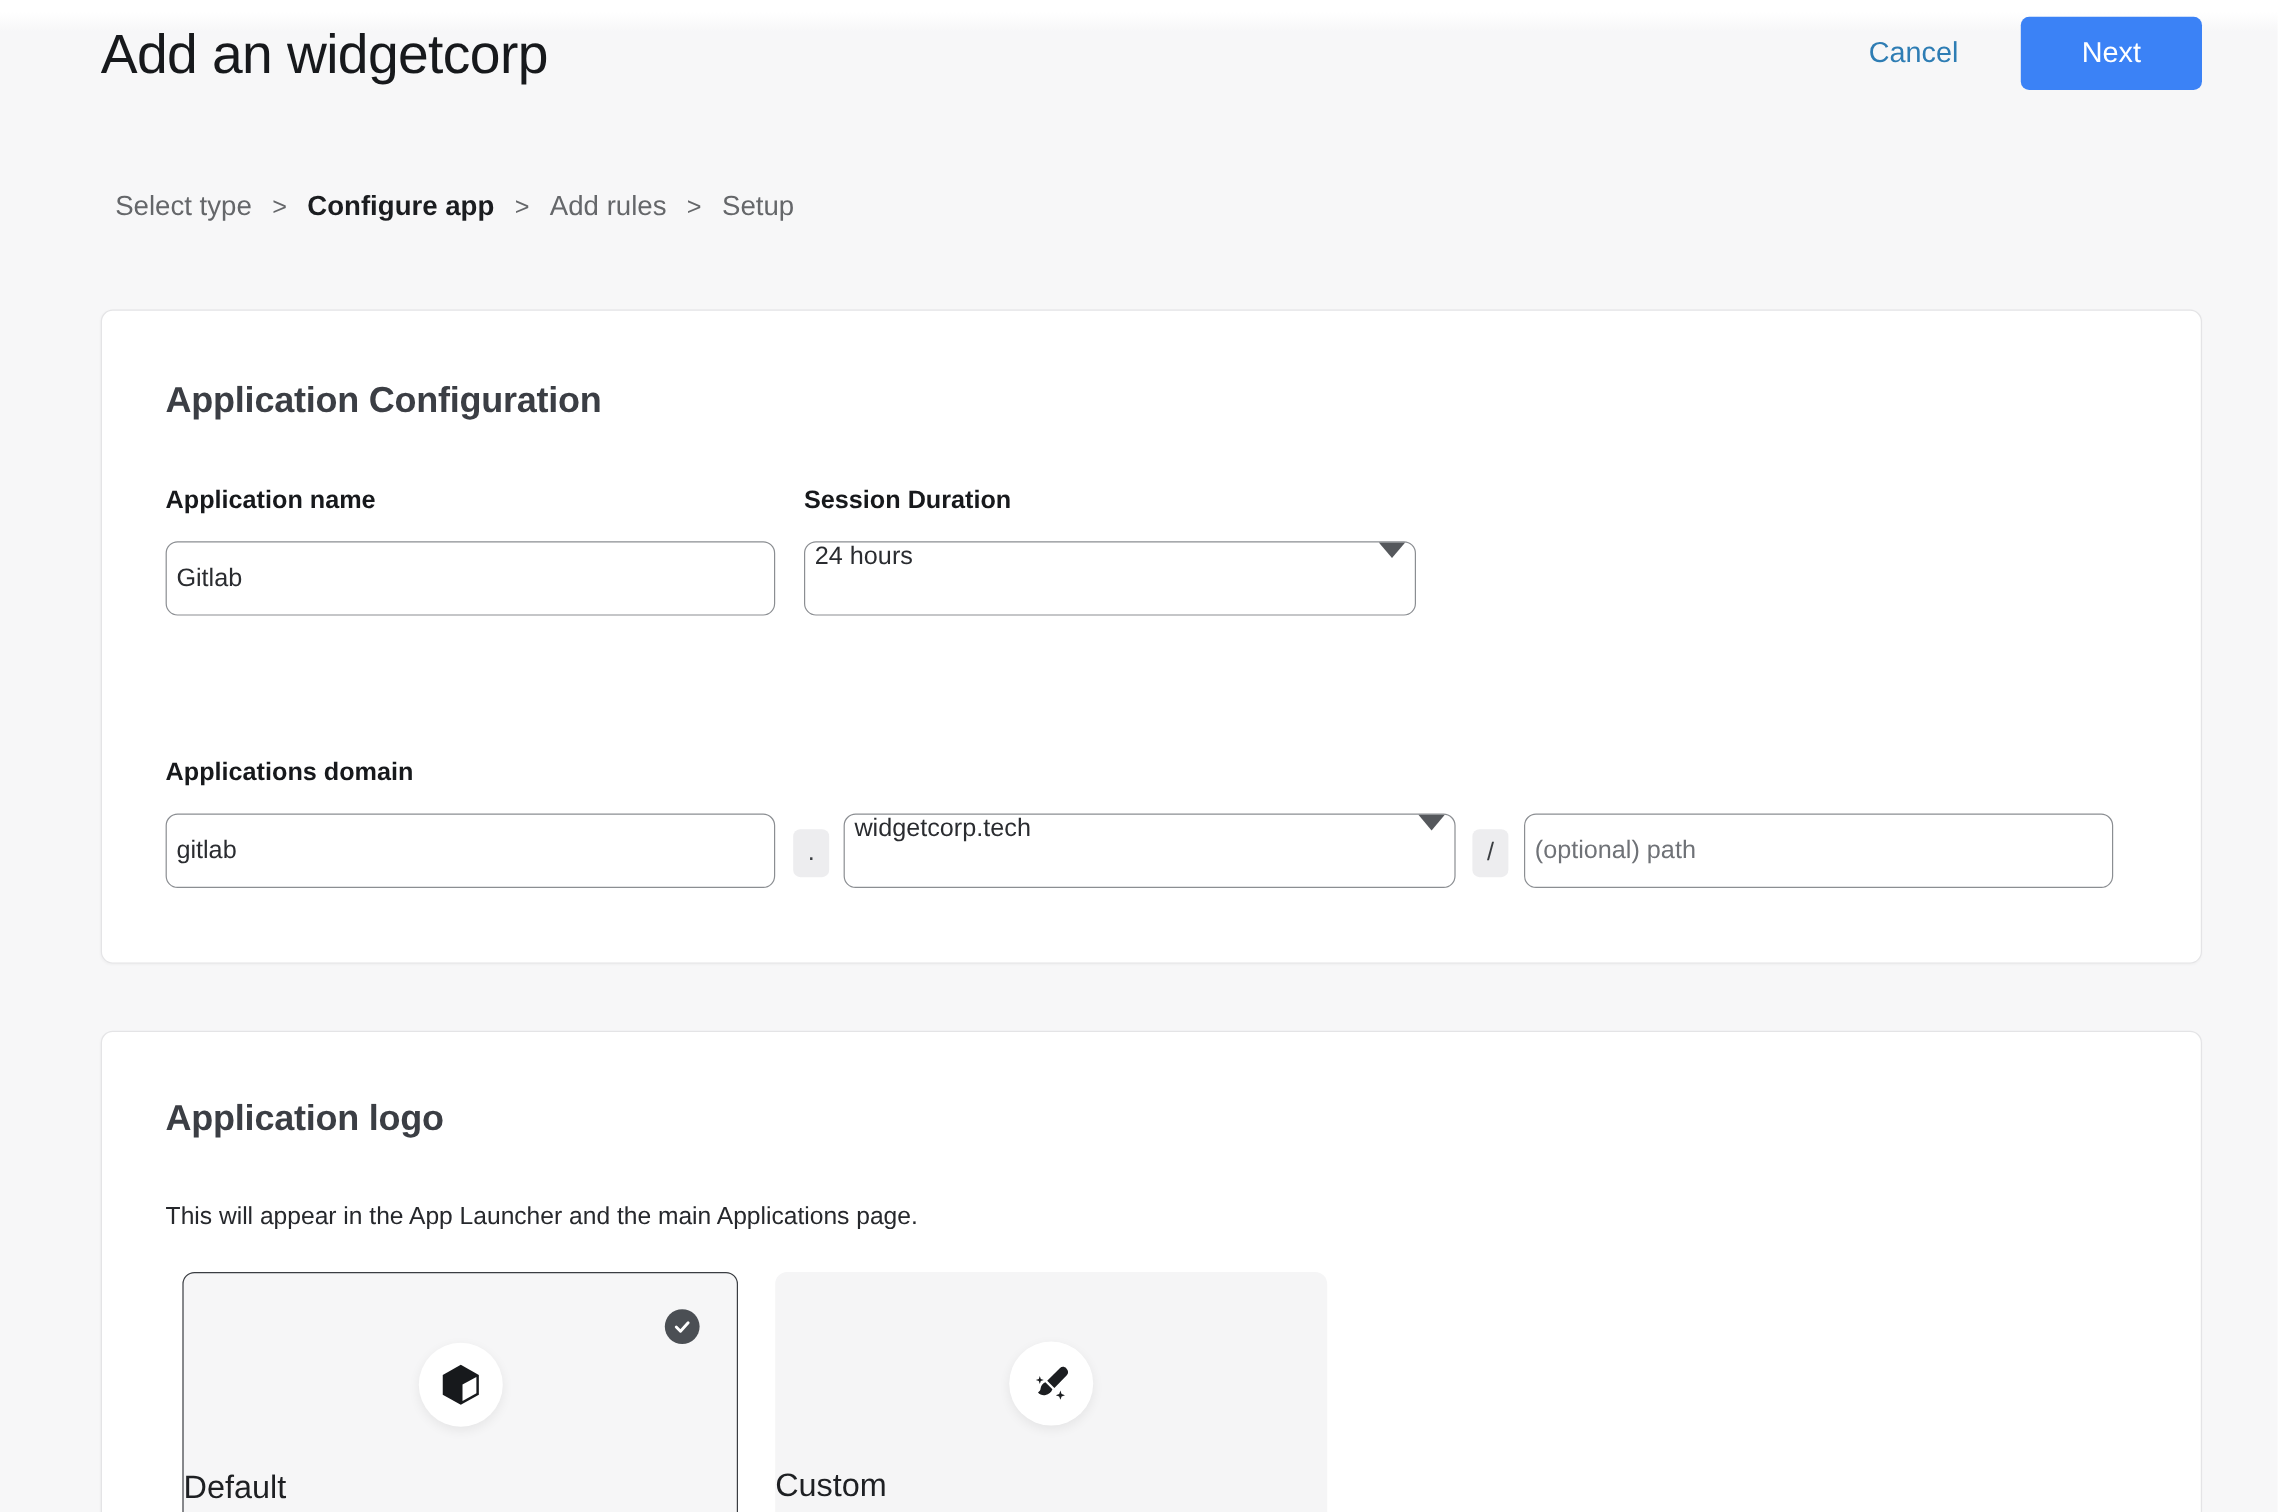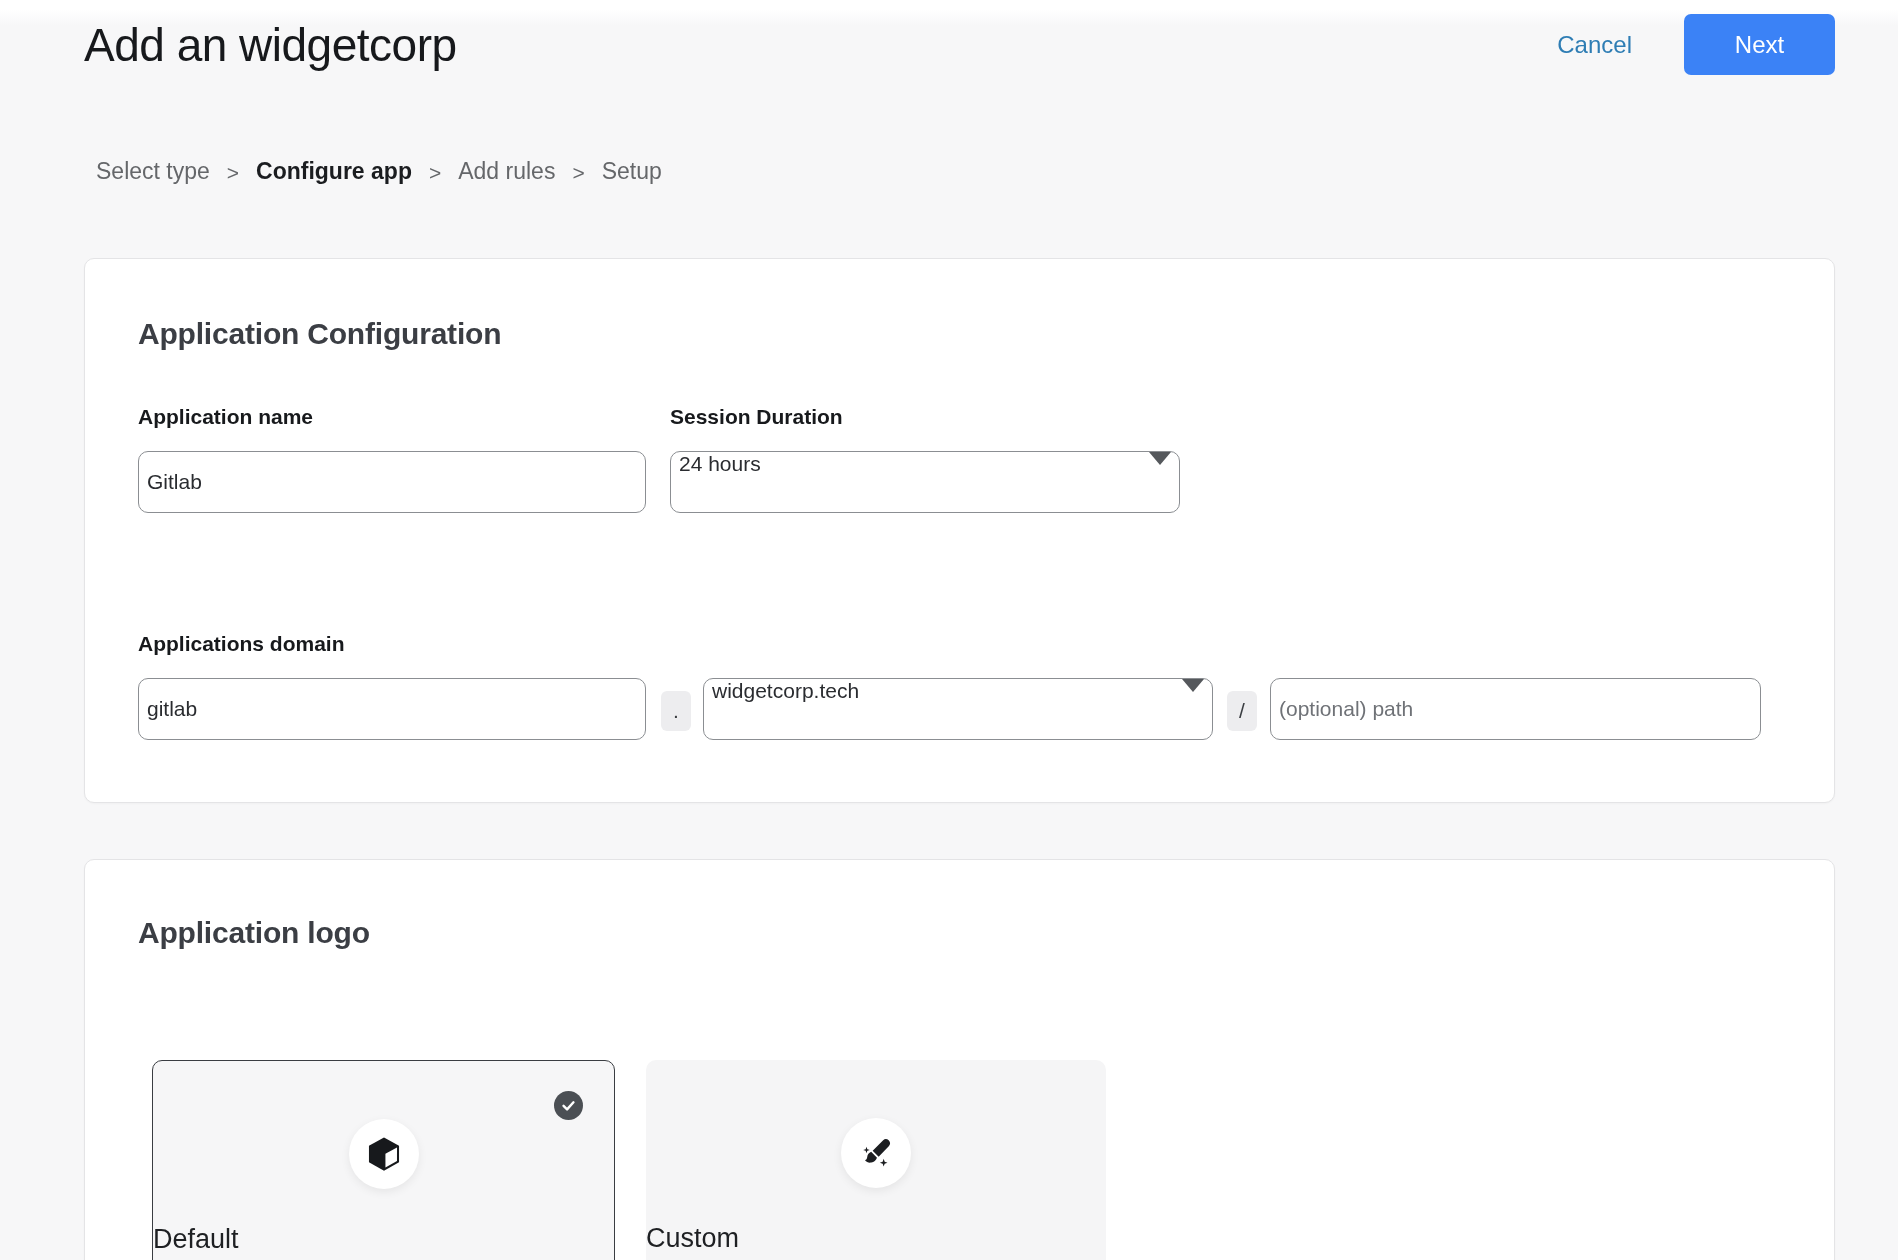--- a/index.html
+++ b/index.html
@@ -114,20 +114,21 @@
     <div class="select-box" id="domain-select" role="combobox">
       <span>widgetcorp.tech</span>
       <span class="caret-down"></span>
     </div>
     <div class="sep-pill" id="slash-pill">/</div>
     <input class="text-input" id="path-input" type="text" placeholder="(optional) path" style="">
   </div>
 
   <div class="card" id="card-logo">
     <h2 id="logo-heading">Application logo</h2>
+    <div id="logo-desc">This will appear in the App Launcher and the main Applications page.</div>
 
     <div class="logo-tile" id="tile-default">
       <div class="check-badge">
         <svg width="17" height="17" viewBox="0 0 24 24">
           <path d="M5 12.5 L10 17.5 L19 7.5" fill="none" stroke="#ffffff" stroke-width="3.4" stroke-linecap="round" stroke-linejoin="round"></path>
         </svg>
       </div>
       <div class="tile-icon-circle">
         <svg width="38" height="38" viewBox="0 0 24 24">
           <polygon points="12,1.5 21.5,6.8 21.5,17.2 12,22.5 2.5,17.2 2.5,6.8" fill="#17191c"></polygon>

